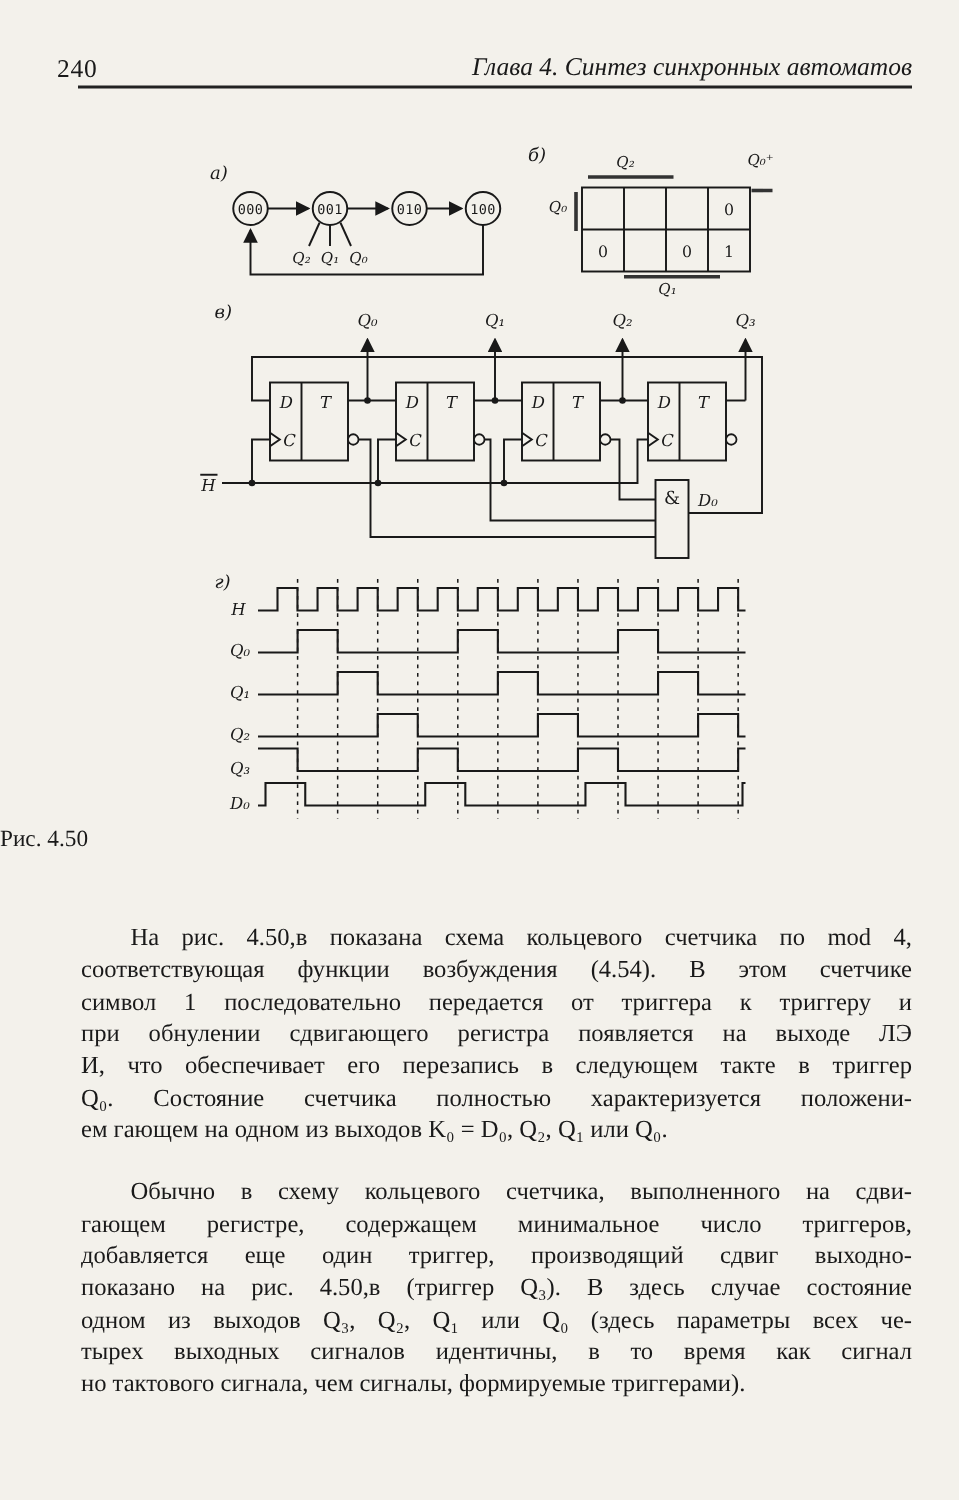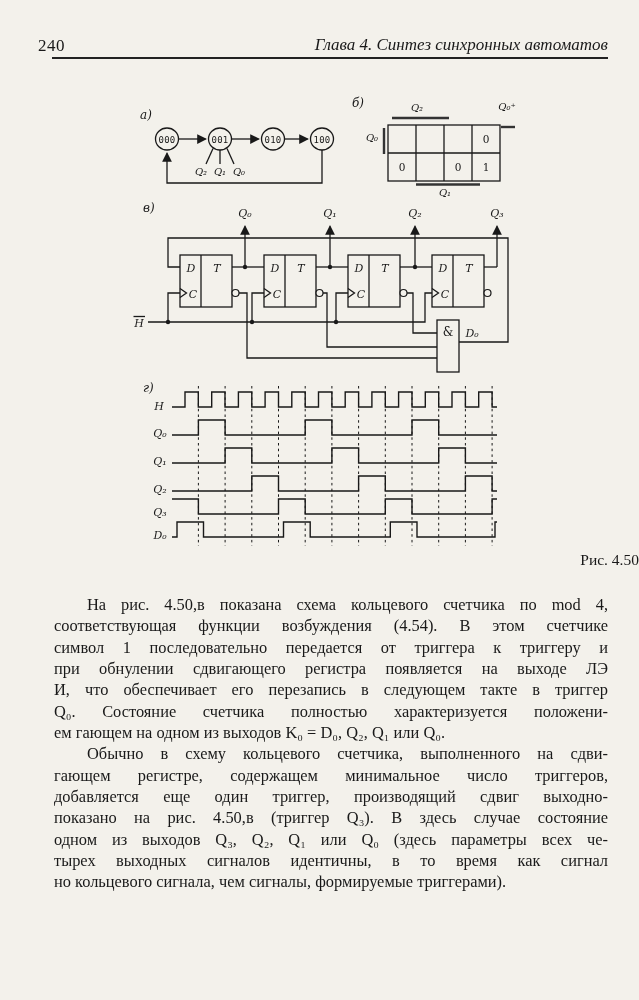--- a/index.html
+++ b/index.html
@@ -4,24 +4,24 @@
 <style>
   html,body{margin:0;padding:0;}
   body{
     width:639px;height:1000px;position:relative;overflow:hidden;
     background:#f3f1eb;color:#191919;
     font-family:"Liberation Serif","DejaVu Serif",serif;
   }
   .hdr-num{position:absolute;left:38px;top:36px;font-size:17px;letter-spacing:.5px;}
   .hdr-title{position:absolute;right:31px;top:35px;font-size:17px;font-style:italic;text-align:right;}
   .hdr-rule{position:absolute;left:52px;top:57px;width:556px;height:2px;background:#222;}
-  .caption{position:absolute;left:0;top:551px;width:639px;text-align:right;font-size:15.5px;}
+  .caption{position:absolute;left:0;top:551px;width:639px;text-align:left;font-size:15.5px;}
   #body-text{position:absolute;left:54px;top:594px;width:554px;font-size:16.4px;}
   .tline{line-height:21.35px;height:21.35px;text-align:justify;text-align-last:justify;}
-  .tline.first{text-indent:33px;}
+  .tline.first{text-indent:33px;margin-top:20px;}
   .tline.last{text-align-last:left;}
   svg{position:absolute;left:0;top:0;}
   svg text{fill:#191919;font-family:"DejaVu Serif",serif;}
   .ink{stroke:#191919;stroke-width:1.3;fill:none;}
   .thick{stroke:#333;stroke-width:2.4;fill:none;}
   .wave{stroke:#191919;stroke-width:1.4;fill:none;}
   .dash{stroke:#191919;stroke-width:1;stroke-dasharray:2.5 3.2;}
   .dot{fill:#191919;stroke:none;}
   .bubble{fill:#f3f1eb;stroke:#191919;stroke-width:1.2;}
   .lab{font-size:11px;font-style:italic;text-anchor:middle;}
@@ -208,14 +208,14 @@
     <div class="tline">при обнулении сдвигающего регистра появляется на выходе ЛЭ</div>
     <div class="tline">И, что обеспечивает его перезапись в следующем такте в триггер</div>
     <div class="tline">Q₀. Состояние счетчика полностью характеризуется положени-</div>
     <div class="tline last">ем гающем на одном из выходов K₀ = D₀, Q₂, Q₁ или Q₀.</div>
     <div class="tline first">Обычно в схему кольцевого счетчика, выполненного на сдви-</div>
     <div class="tline">гающем регистре, содержащем минимальное число триггеров,</div>
     <div class="tline">добавляется еще один триггер, производящий сдвиг выходно-</div>
     <div class="tline">показано на рис. 4.50,в (триггер Q₃). В здесь случае состояние</div>
     <div class="tline">одном из выходов Q₃, Q₂, Q₁ или Q₀ (здесь параметры всех че-</div>
     <div class="tline">тырех выходных сигналов идентичны, в то время как сигнал</div>
-    <div class="tline last">но кольцевого сигнала, чем сигналы, формируемые триггерами).</div>
+    <div class="tline last">но тактового сигнала, чем сигналы, формируемые триггерами).</div>
   </div>
 
 </body></html>

